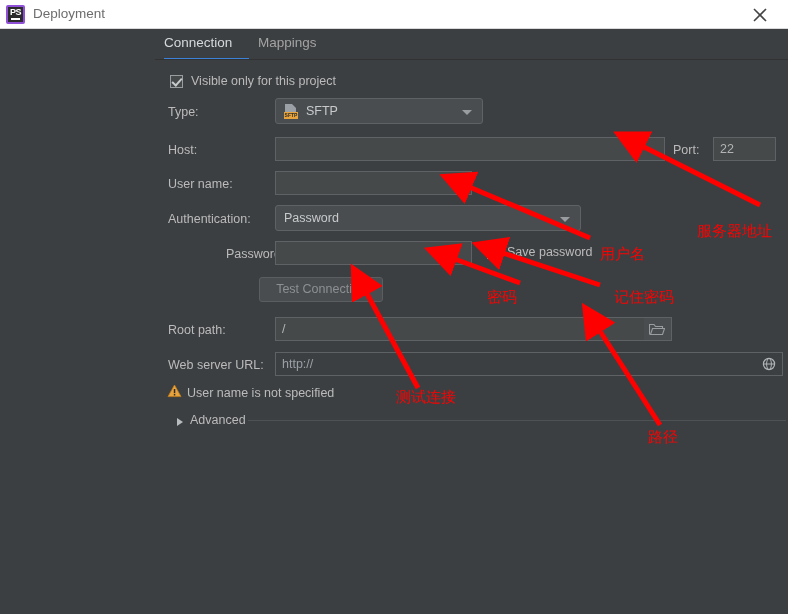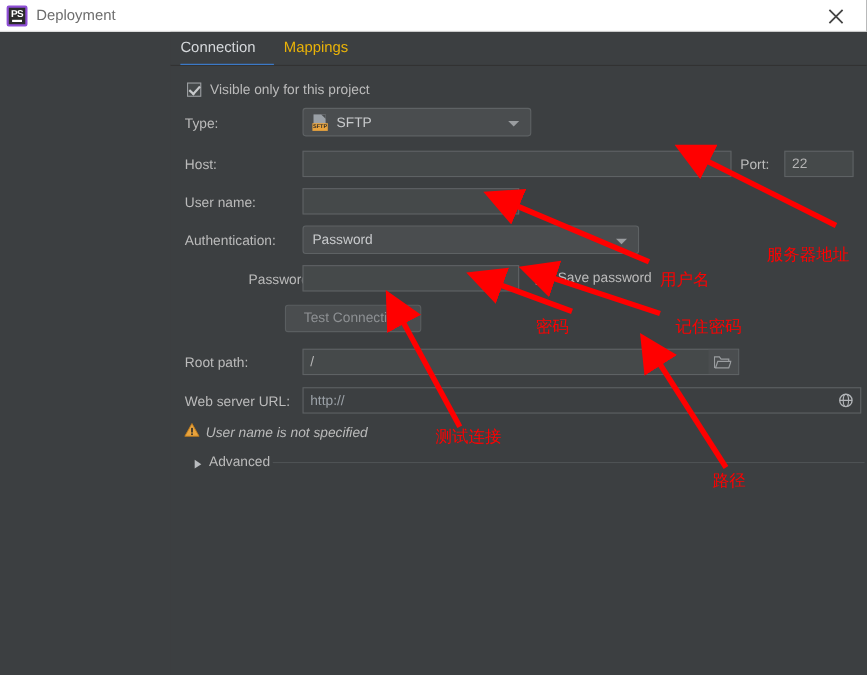--- a/index.html
+++ b/index.html
@@ -91,21 +91,21 @@
   
   .main {
     position: absolute; left: 155px; top: 29px; width: 633px; height: 585px;
     background: #3c3f41;
   }
 
   
   .tabs { position: absolute; left: 0; top: 0; width: 633px; height: 31px; }
   .tab {
     position: absolute; top: 6px; height: 25px;
-    font-size: 13.5px; color: #eab308; cursor: pointer;
+    font-size: 13.5px; color: #a3a3a3; cursor: pointer;
   }
   .tab.active { color: #d6d9dc; }
   .tab-underline {
     position: absolute; left: 0; bottom: 0; width: 100%; height: 2px;
     background: #3d82d9;
   }
   .tabs-divider {
     position: absolute; left: 0; top: 30px; width: 633px; height: 1px;
     background: #323232;
   }
@@ -270,21 +270,21 @@
       </svg>
     </div>
 
     <div class="warn-icon" style="left:12px;top:355px;">
       <svg width="15" height="14" viewBox="0 0 15 14">
         <path d="M7.5 1 L14 12.6 L1 12.6 Z" fill="#e8a33d" stroke="#c07c1b" stroke-width="0.8"></path>
         <rect x="6.8" y="5" width="1.5" height="4.2" fill="#2b2b2b"></rect>
         <rect x="6.8" y="10" width="1.5" height="1.5" fill="#2b2b2b"></rect>
       </svg>
     </div>
-    <div class="warn-text" style="left:32px;top:357px;font-style:italic;">User name is not specified</div>
+    <div class="warn-text" style="left:32px;top:357px;">User name is not specified</div>
 
     <div class="adv-arrow" style="left:22px;top:389px;"></div>
     <div class="adv-label" style="left:35px;top:384px;">Advanced</div>
     <div class="adv-line" style="left:93px;top:391px;width:538px;"></div>
   </div>
 
   <svg class="arrows">
     <defs>
       <marker id="ah" markerWidth="7" markerHeight="7" refX="1" refY="3.5" orient="auto">
         <polygon points="0,0 7,3.5 0,7" fill="#ff0000"></polygon>

